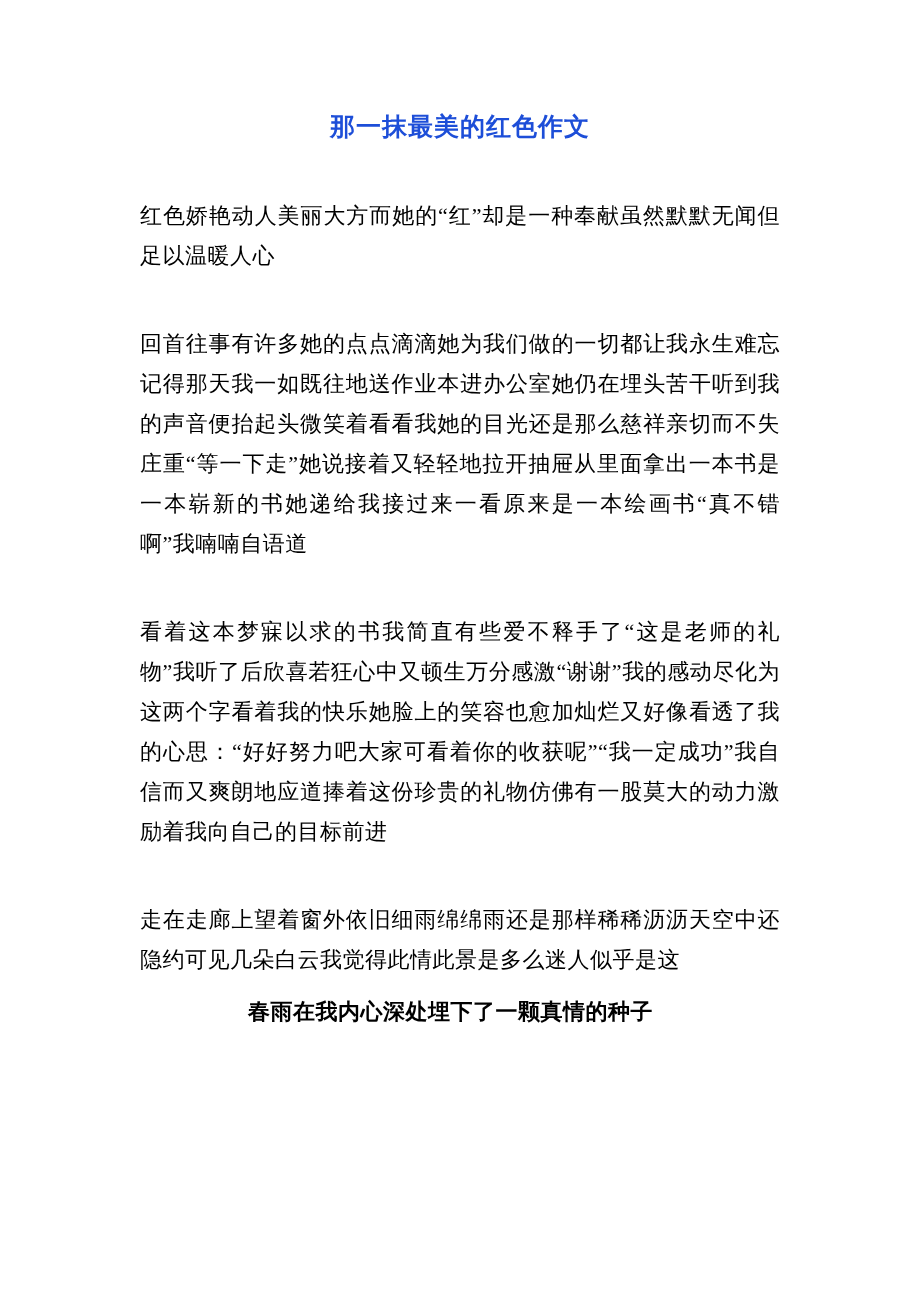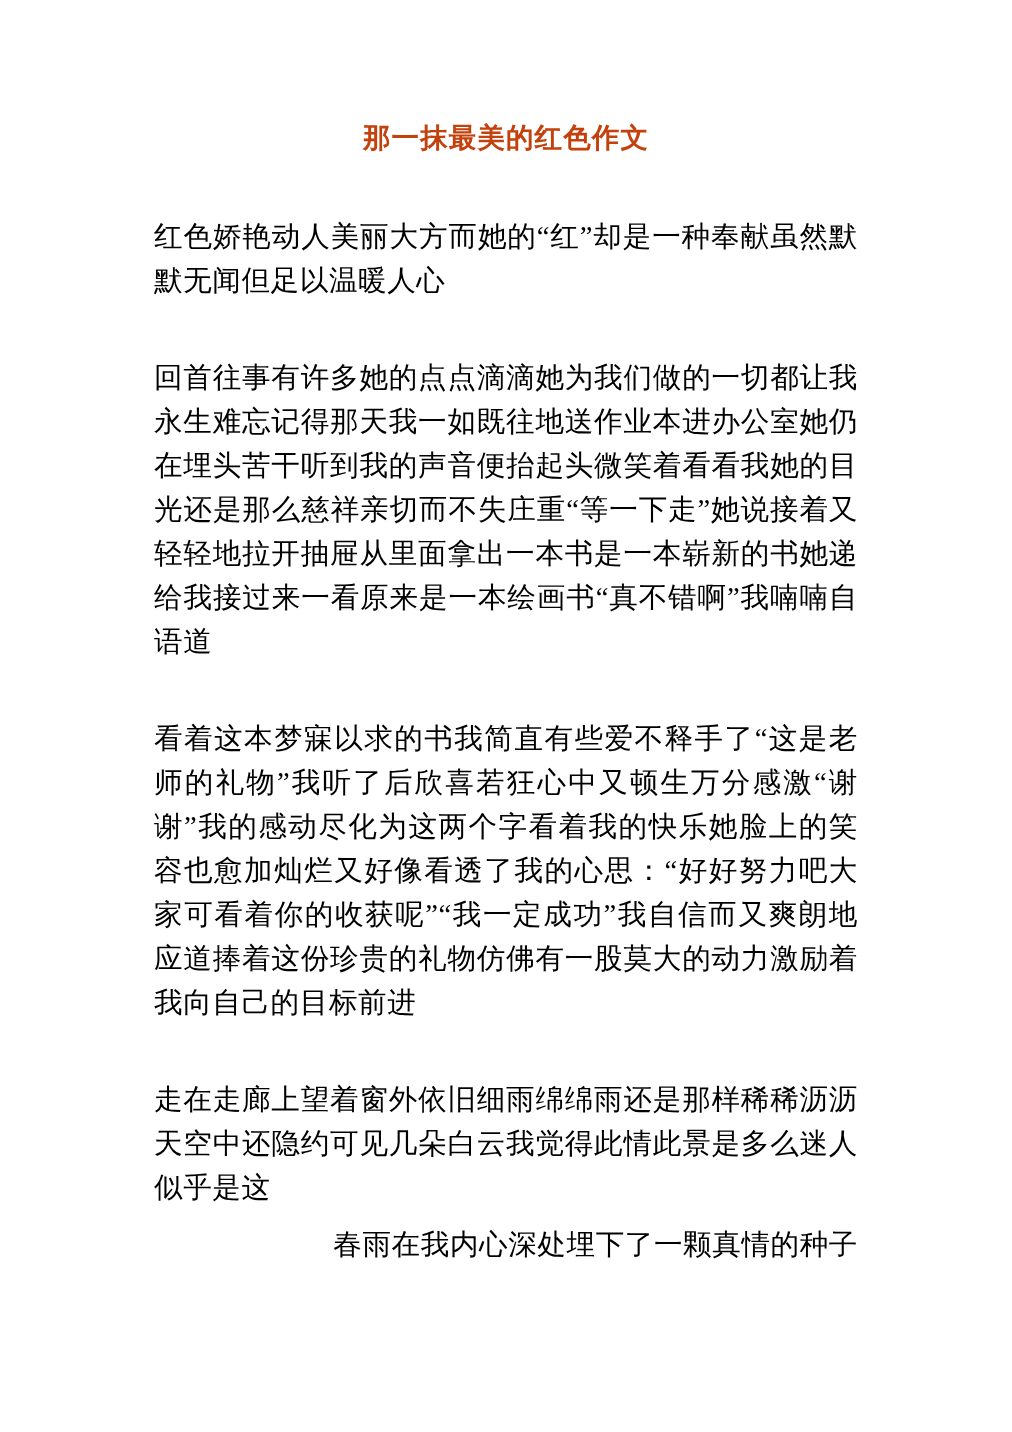--- a/index.html
+++ b/index.html
@@ -22,39 +22,40 @@
     margin: 0 0 52px 0;
     font-size: 25px;
     line-height: 34px;
     font-weight: bold;
     text-align: center;
     color: #ff0000;
     letter-spacing: 1px;
   }
   .para {
     margin: 0 0 48px 0;
-    font-size: 26px;
+    font-size: 22px;
     line-height: 40px;
     text-align: justify;
     text-justify: inter-ideograph;
     letter-spacing: 0.5px;
   }
   .para.tight {
     margin-bottom: 12px;
   }
   .para.indent-line {
     padding-left: 108px;
-    text-align: right;
+    text-align: left;
+    font-weight: bold;
   }
 </style>
 </head>
 <body>
 
 <div class="page">
-  <h1 class="essay-title" style="color: #c2410c;">那一抹最美的红色作文</h1>
+  <h1 class="essay-title" style="color: #1d4ed8;">那一抹最美的红色作文</h1>
 
   <p class="para">红色娇艳动人美丽大方而她的“红”却是一种奉献虽然默默无闻但足以温暖人心</p>
 
   <p class="para">回首往事有许多她的点点滴滴她为我们做的一切都让我永生难忘记得那天我一如既往地送作业本进办公室她仍在埋头苦干听到我的声音便抬起头微笑着看看我她的目光还是那么慈祥亲切而不失庄重“等一下走”她说接着又轻轻地拉开抽屉从里面拿出一本书是一本崭新的书她递给我接过来一看原来是一本绘画书“真不错啊”我喃喃自语道</p>
 
   <p class="para">看着这本梦寐以求的书我简直有些爱不释手了“这是老师的礼物”我听了后欣喜若狂心中又顿生万分感激“谢谢”我的感动尽化为这两个字看着我的快乐她脸上的笑容也愈加灿烂又好像看透了我的心思：“好好努力吧大家可看着你的收获呢”“我一定成功”我自信而又爽朗地应道捧着这份珍贵的礼物仿佛有一股莫大的动力激励着我向自己的目标前进</p>
 
   <p class="para tight">走在走廊上望着窗外依旧细雨绵绵雨还是那样稀稀沥沥天空中还隐约可见几朵白云我觉得此情此景是多么迷人似乎是这</p>
 
   <p class="para indent-line">春雨在我内心深处埋下了一颗真情的种子</p>

